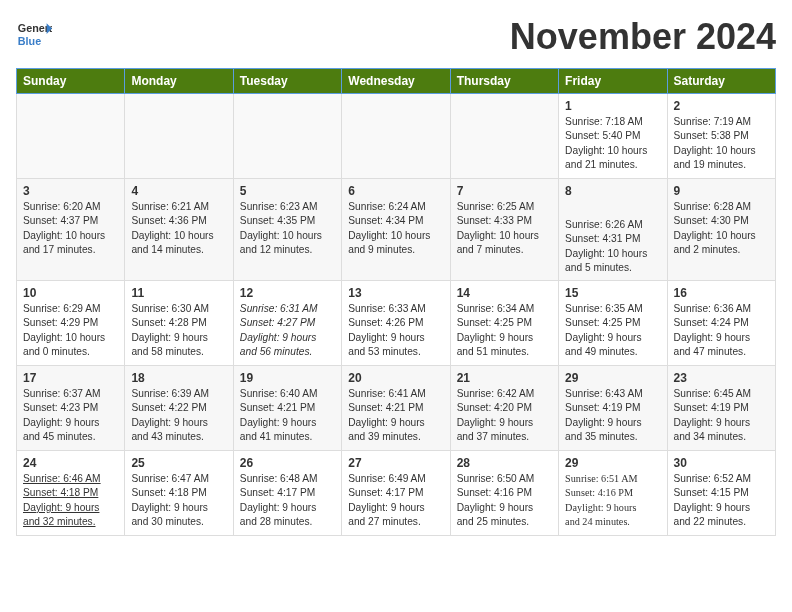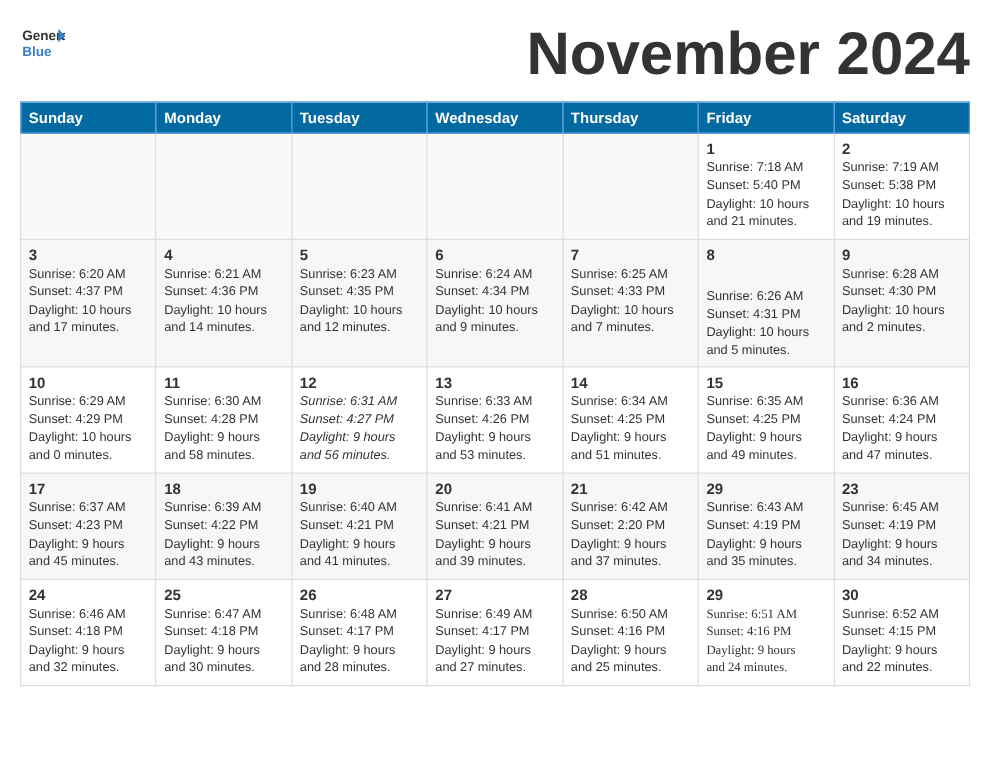--- a/index.html
+++ b/index.html
@@ -22,35 +22,35 @@
       gap: 4px;
     }
     .logo-icon {
       width: 36px;
       height: 36px;
     }
     .title-section {
       text-align: right;
     }
     .calendar-title {
-      font-size: 48px;
+      font-size: 36px;
       font-weight: bold;
       color: #333;
     }
     .calendar-subtitle {
       font-size: 15px;
       color: #333;
     }
     .calendar-table {
       width: 100%;
       border-collapse: collapse;
       font-size: 11px;
     }
     .calendar-table th {
-      background-color: #0369a1;
+      background-color: #4d7c0f;
       color: #fff;
       text-align: left;
       padding: 5px 6px;
       font-size: 12px;
       font-weight: bold;
       border: 1px solid #5a9de0;
     }
     .calendar-table td {
       vertical-align: top;
       padding: 5px 6px;
@@ -256,21 +256,21 @@
         <td>
           <div class="day-number">20</div>
           <div class="day-info" style="white-space: pre-line;">Sunrise: 6:41 AM
 Sunset: 4:21 PM
 Daylight: 9 hours
 and 39 minutes.</div>
         </td>
         <td>
           <div class="day-number">21</div>
           <div class="day-info" style="white-space: pre-line;">Sunrise: 6:42 AM
-Sunset: 2:20 PM
+Sunset: 4:20 PM
 Daylight: 9 hours
 and 37 minutes.</div>
         </td>
         <td>
           <div class="day-number">29</div>
           <div class="day-info" style="white-space: pre-line;">Sunrise: 6:43 AM
 Sunset: 4:19 PM
 Daylight: 9 hours
 and 35 minutes.</div>
         </td>
@@ -278,21 +278,21 @@
           <div class="day-number">23</div>
           <div class="day-info" style="white-space: pre-line;">Sunrise: 6:45 AM
 Sunset: 4:19 PM
 Daylight: 9 hours
 and 34 minutes.</div>
         </td>
       </tr>
       <tr>
         <td>
           <div class="day-number">24</div>
-          <div class="day-info" style="white-space: pre-line;">Sunrise: 6:46 AM
+          <div class="day-info" style="white-space: pre-line; text-decoration: underline;">Sunrise: 6:46 AM
 Sunset: 4:18 PM
 Daylight: 9 hours
 and 32 minutes.</div>
         </td>
         <td>
           <div class="day-number">25</div>
           <div class="day-info" style="white-space: pre-line;">Sunrise: 6:47 AM
 Sunset: 4:18 PM
 Daylight: 9 hours
 and 30 minutes.</div>

